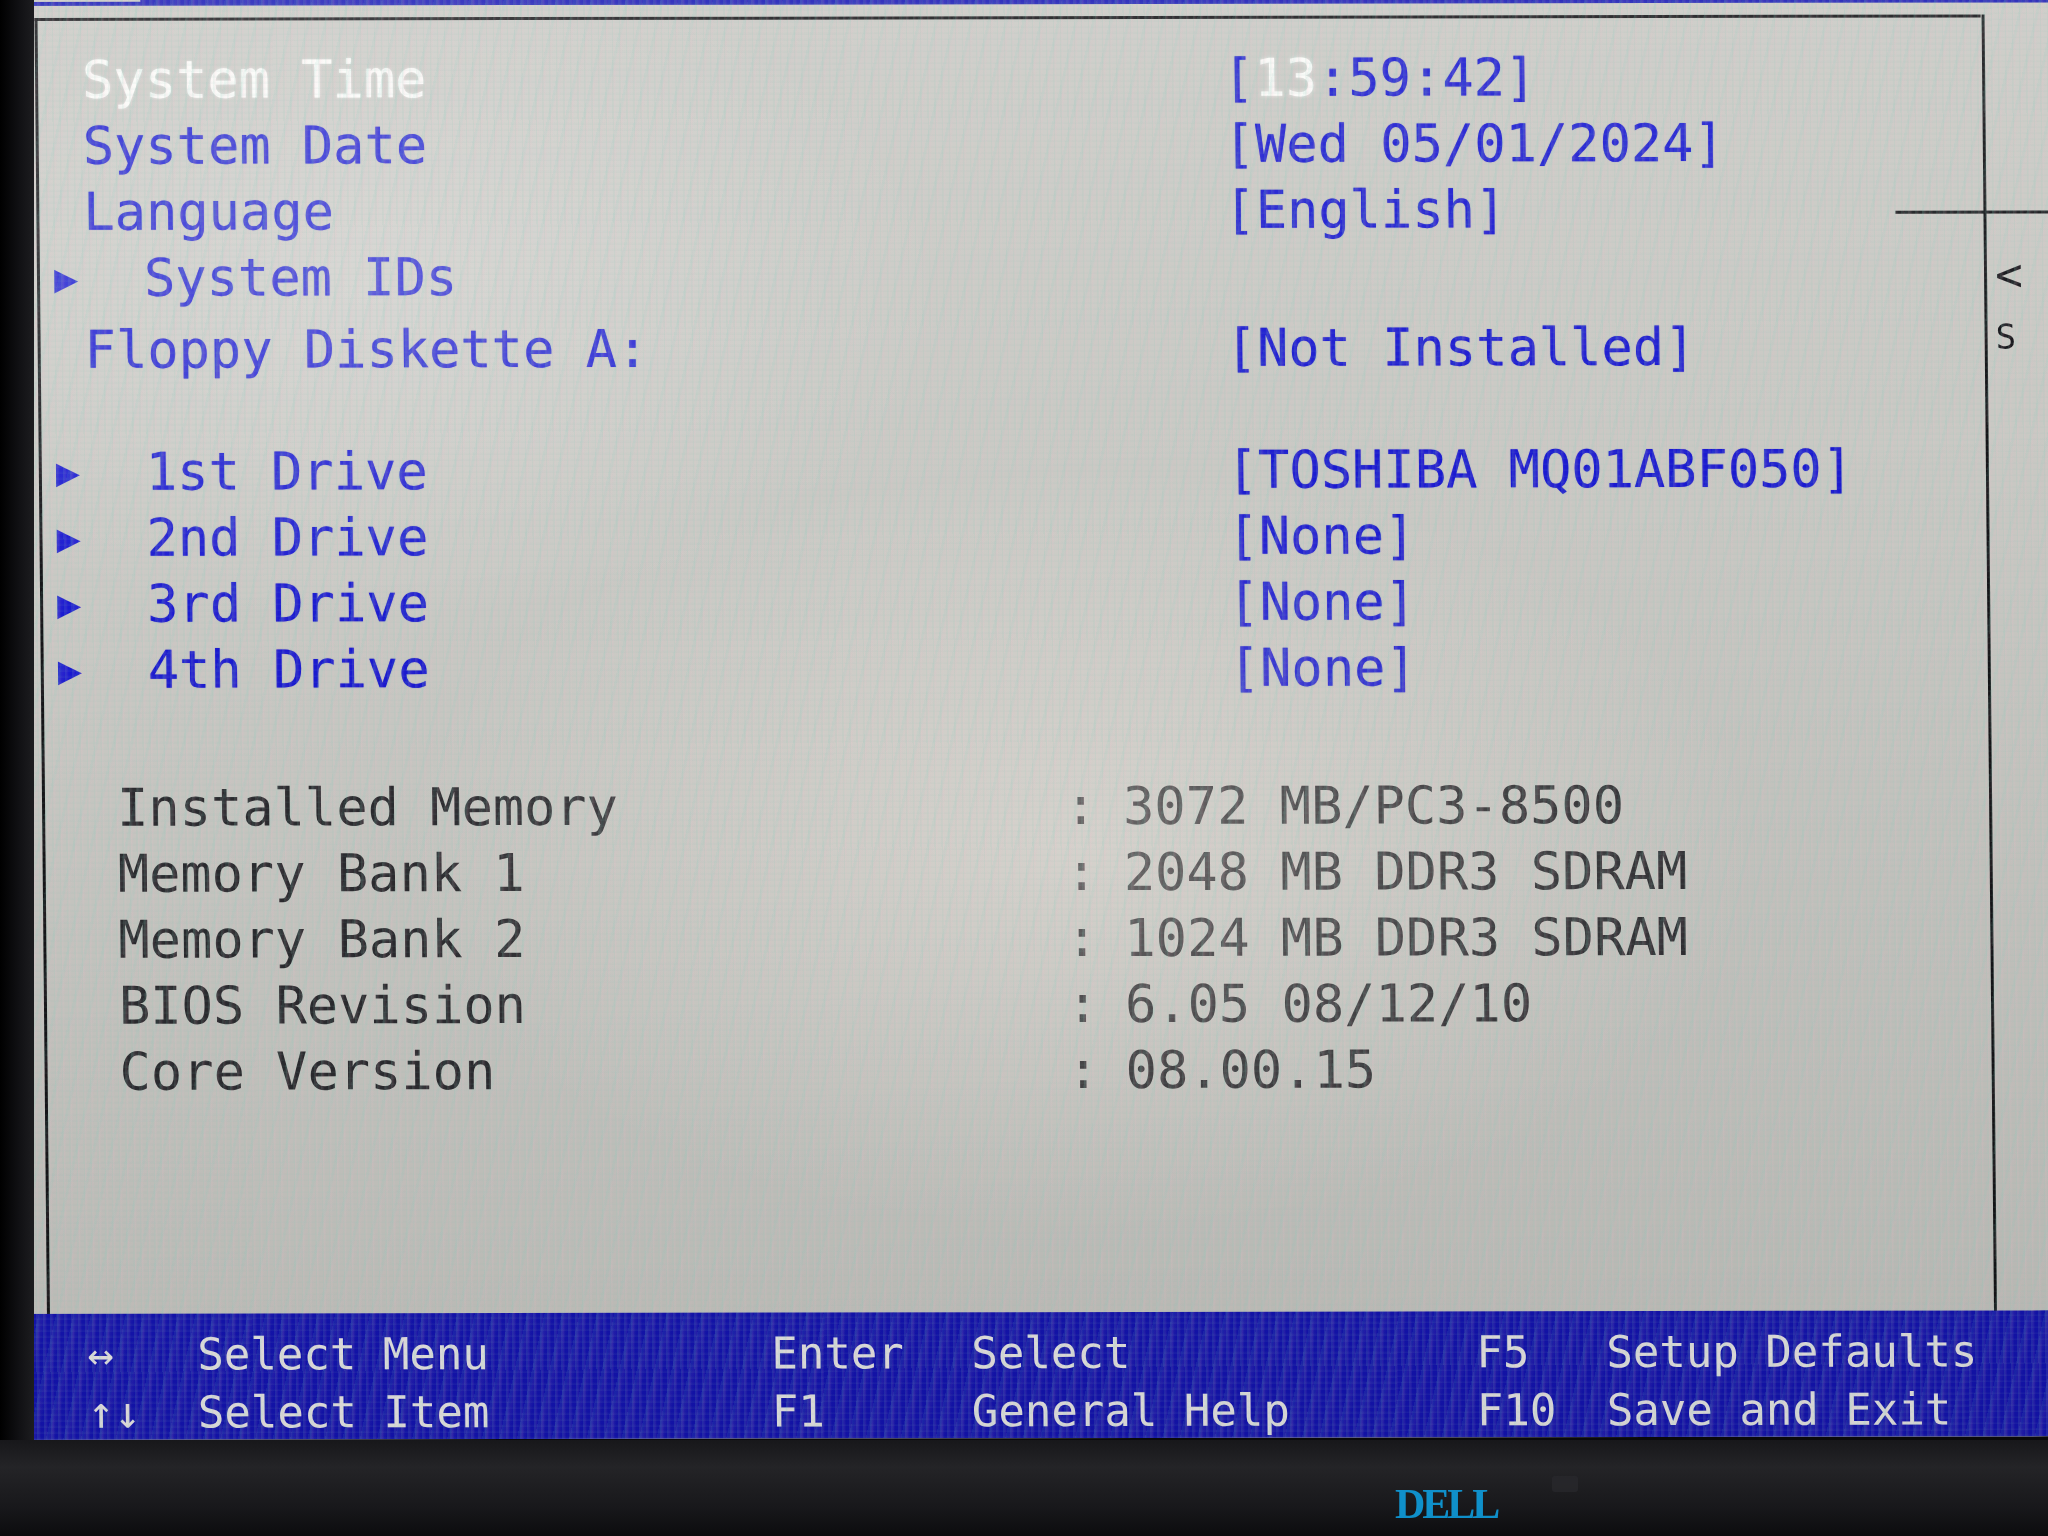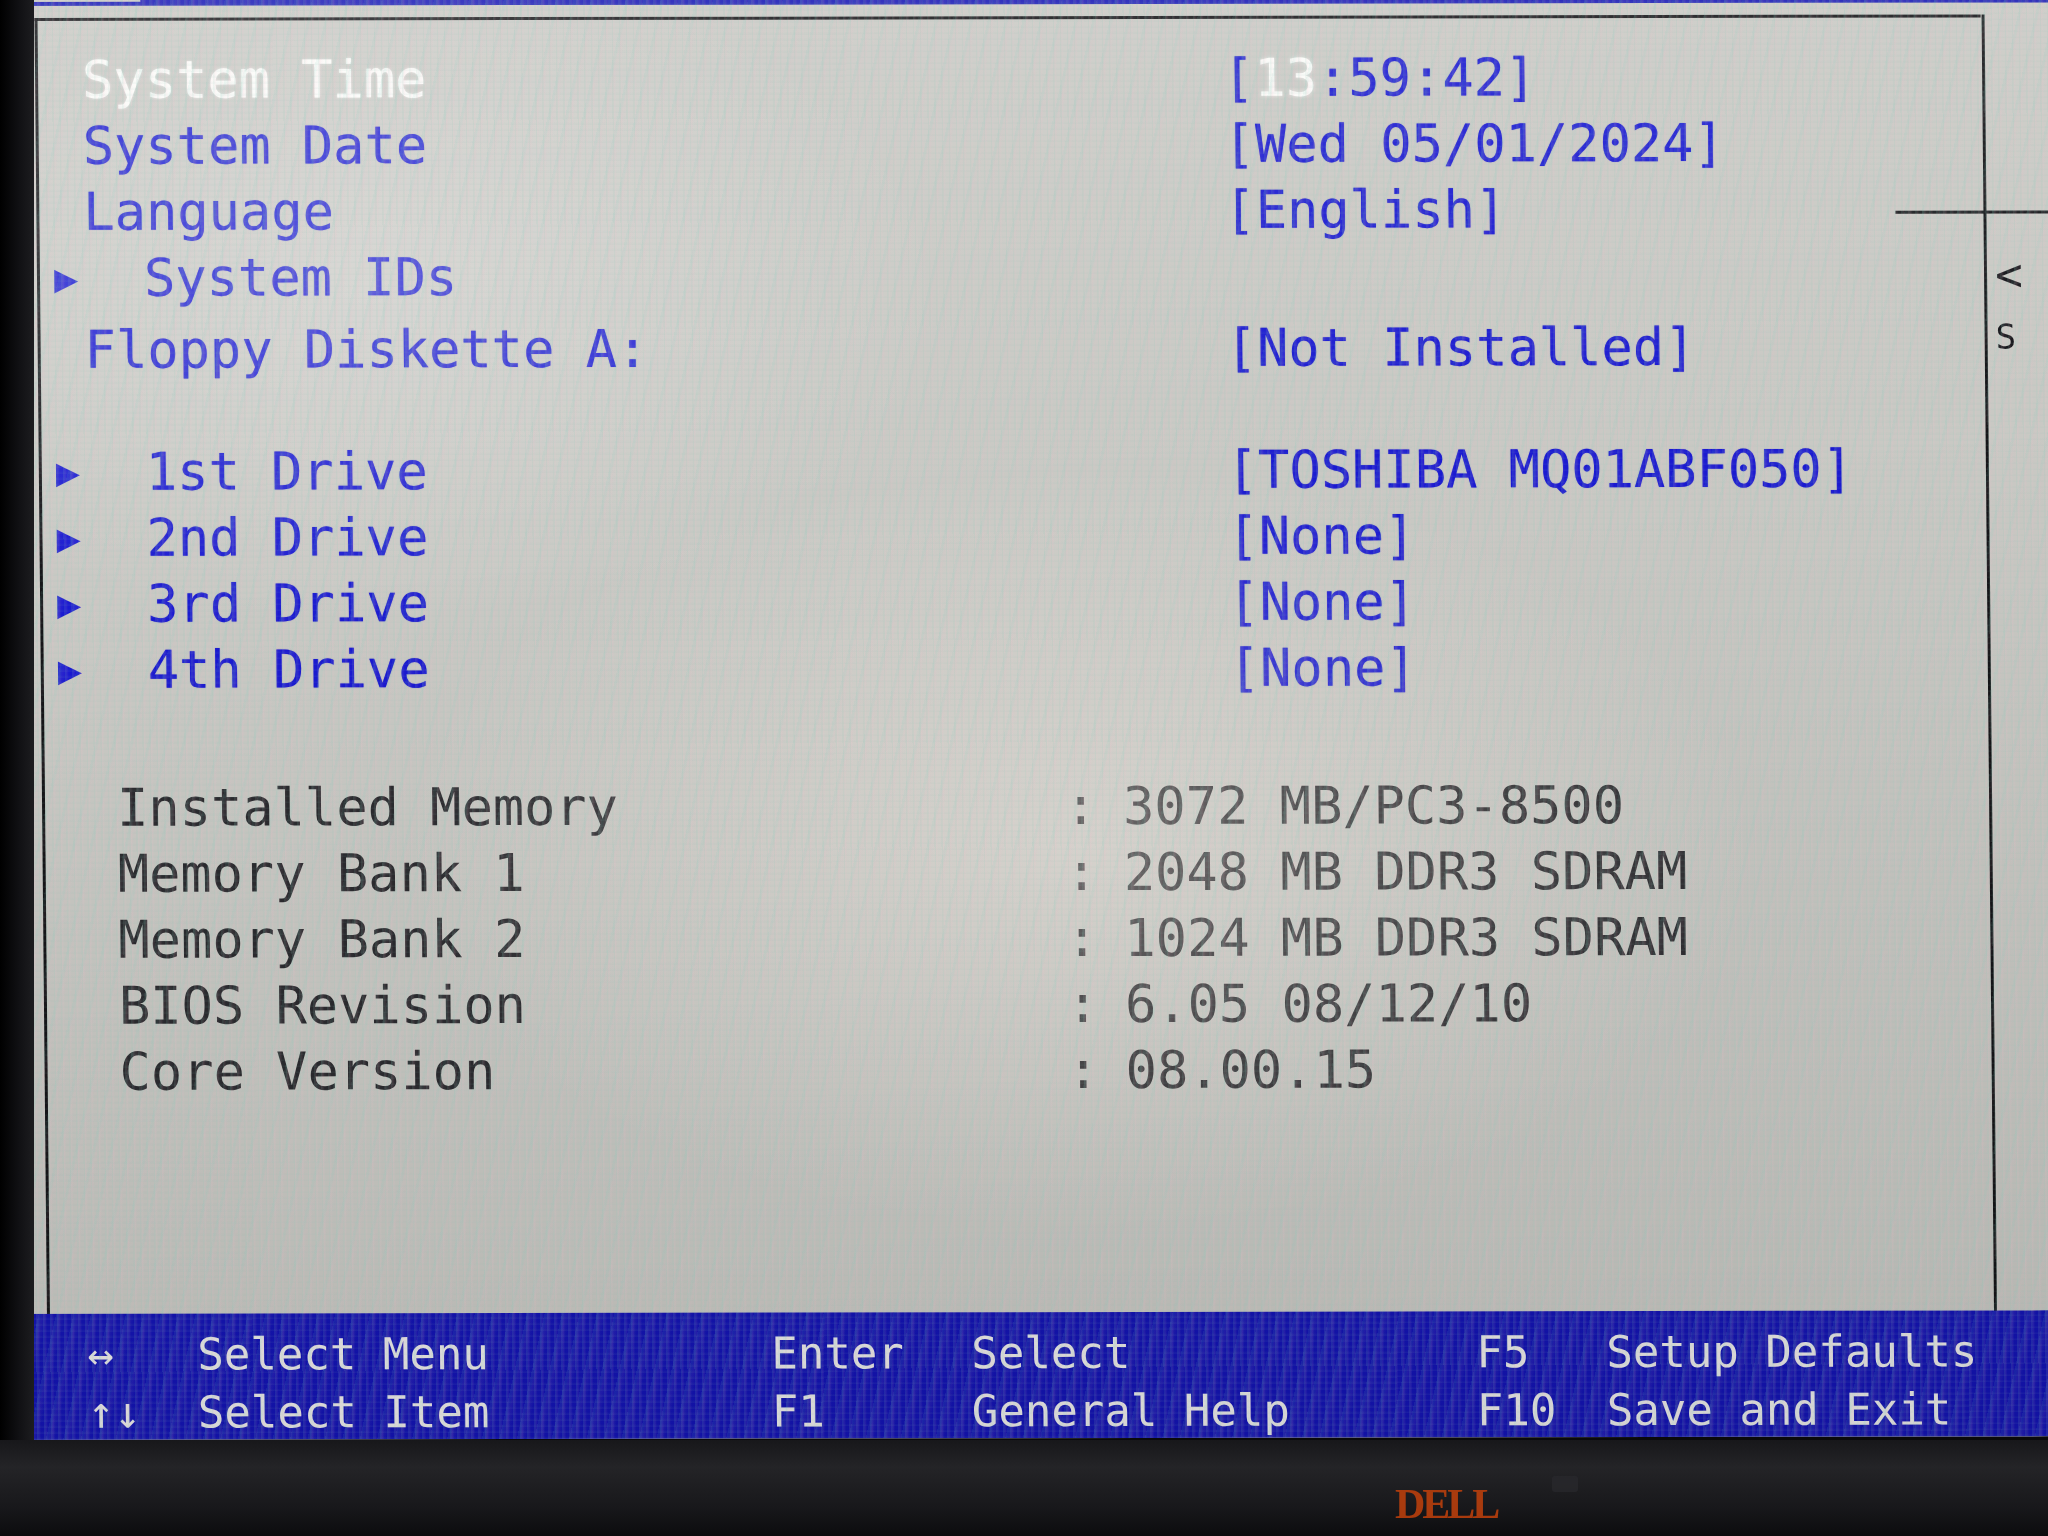--- a/index.html
+++ b/index.html
@@ -15,21 +15,21 @@
   }
 
   
   .bezel-bottom{
     position:absolute;left:0;right:0;bottom:0;height:96px;
     background:linear-gradient(180deg,#17171a 0%,#242427 28%,#18181b 70%,#0c0c0e 100%);
     z-index:40;
   }
   .bezel-logo{
     position:absolute;left:1395px;bottom:8px;
-    color:#c2410c;font-family:"Liberation Serif",serif;font-size:42px;
+    color:#0ea5e9;font-family:"Liberation Serif",serif;font-size:42px;
     letter-spacing:-3px;font-weight:700;z-index:41;opacity:.85;text-align:center;
   }
   .bezel-led{
     position:absolute;right:470px;bottom:44px;width:26px;height:16px;
     background:#2a2a2e;border-radius:3px;z-index:41;opacity:.7;
   }
   .bezel-left{
     position:absolute;left:0;top:0;bottom:0;width:34px;
     background:linear-gradient(90deg,#000 0%,#101013 55%,#1d1d20 100%);z-index:38;
   }

